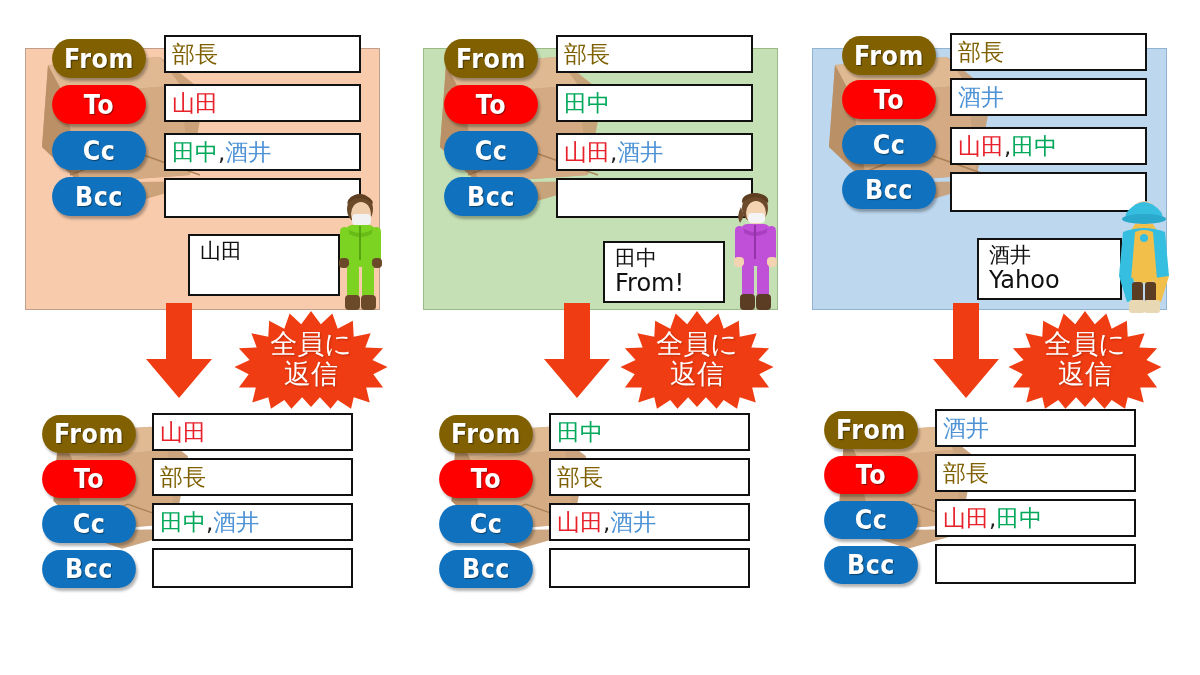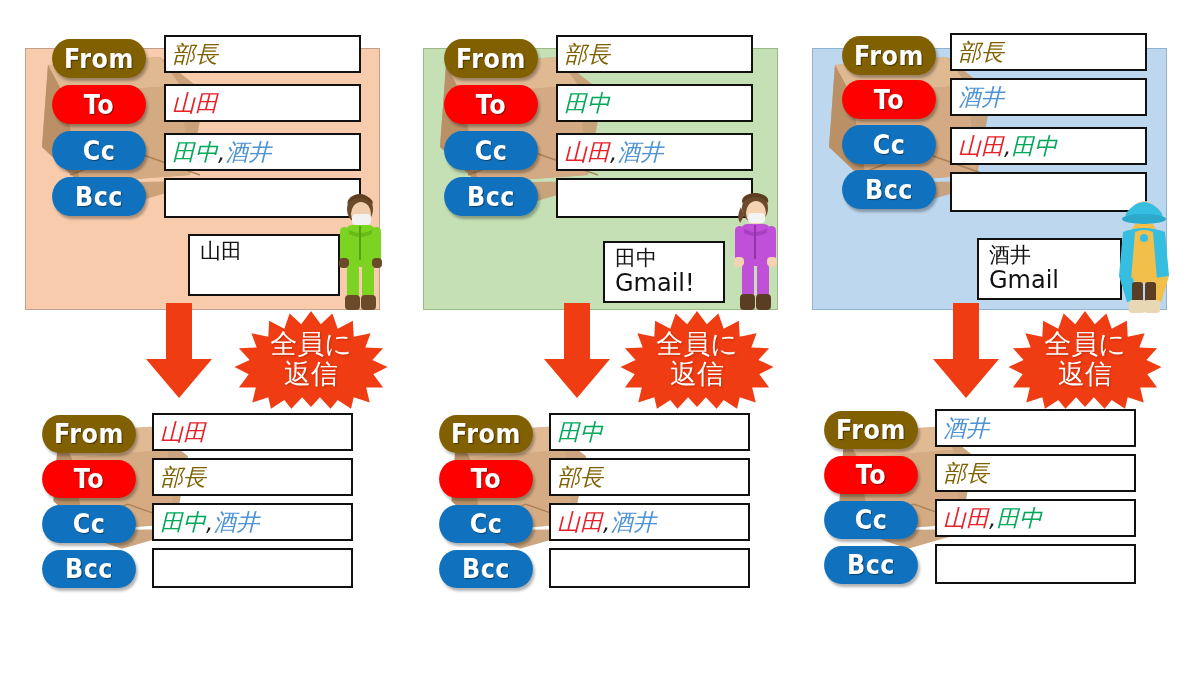--- a/index.html
+++ b/index.html
@@ -45,21 +45,21 @@
   
   .field {
     position: absolute;
     background: #ffffff;
     border: 2.2px solid #111111;
     display: flex; align-items: center;
     padding-left: 6px;
     white-space: nowrap;
     overflow: hidden;
   }
-  .field .txt { font-family:"DejaVu Sans","Liberation Sans",sans-serif; line-height:1;font-style:italic; }
+  .field .txt { font-family:"DejaVu Sans","Liberation Sans",sans-serif; line-height:1; }
 
   
   .c-boss  { color:#7F6000; }
   .c-yamada{ color:#E8202A; }
   .c-tanaka{ color:#00A85A; }
   .c-sakai { color:#4E93D6; }
   .c-comma { color:#222222; }
 
   
   .note {
@@ -244,21 +244,21 @@
   </div>
   <div class="pill cc" style="left:440px; top:131px; width:102px; height:39px; font-size:26px;">
     <span>Cc</span>
   </div>
   <div class="pill bcc" style="left:440px; top:177px; width:102px; height:39px; font-size:26px;">
     <span>Bcc</span>
   </div>
 
   <div class="note" style="left:603px; top:241px; width:122px; height:62px;">
     <div class="l1">田中</div>
-    <div class="l2">Gmail!</div>
+    <div class="l2">From!</div>
   </div>
 
   <svg class="avatar" style="left:726px; top:192px;" width="58" height="122" viewBox="0 0 58 122">
     <ellipse cx="29" cy="16" rx="13" ry="15" fill="#6e4a2c"></ellipse>
     <ellipse cx="30" cy="21" rx="10" ry="12" fill="#f3d3b2"></ellipse>
     <path d="M16 11 Q29 -1 42 11 Q44 2 29 1 Q15 2 16 11Z" fill="#5d3e21"></path>
     <path d="M15 15 Q10 24 14 31 L18 24Z" fill="#6e4a2c"></path>
     <rect x="22" y="21" width="17" height="10" rx="4" fill="#f4f4f4"></rect>
     <rect x="15" y="32" width="29" height="42" rx="6" fill="#C050D8"></rect>
     <path d="M15 35 Q29 45 44 35 L44 39 Q29 49 15 39Z" fill="#a83fc0"></path>
@@ -358,21 +358,21 @@
   </div>
   <div class="pill cc" style="left:838px; top:125px; width:102px; height:39px; font-size:26px;">
     <span>Cc</span>
   </div>
   <div class="pill bcc" style="left:838px; top:170px; width:102px; height:39px; font-size:26px;">
     <span>Bcc</span>
   </div>
 
   <div class="note" style="left:977px; top:238px; width:145px; height:62px;">
     <div class="l1">酒井</div>
-    <div class="l2">Gmail</div>
+    <div class="l2">Yahoo</div>
   </div>
 
   <svg class="avatar" style="left:1113px; top:194px;" width="62" height="122" viewBox="0 0 62 122">
     <ellipse cx="31" cy="20" rx="13" ry="13" fill="#f0cfae"></ellipse>
     <path d="M14 18 Q31 -2 48 18 Q52 24 44 25 L18 25 Q10 24 14 18Z" fill="#36BEE0"></path>
     <ellipse cx="31" cy="25" rx="22" ry="5" fill="#2aa9cc"></ellipse>
     <path d="M22 30 L40 30 L46 40 L16 40Z" fill="#F2C04A"></path>
     <path d="M10 38 Q31 30 52 38 L56 82 Q31 92 6 82Z" fill="#36BEE0"></path>
     <path d="M22 38 Q31 34 40 38 L44 86 Q31 92 18 86Z" fill="#F2C04A"></path>
     <path d="M6 82 L14 108 L25 106 L20 84Z" fill="#36BEE0"></path>

